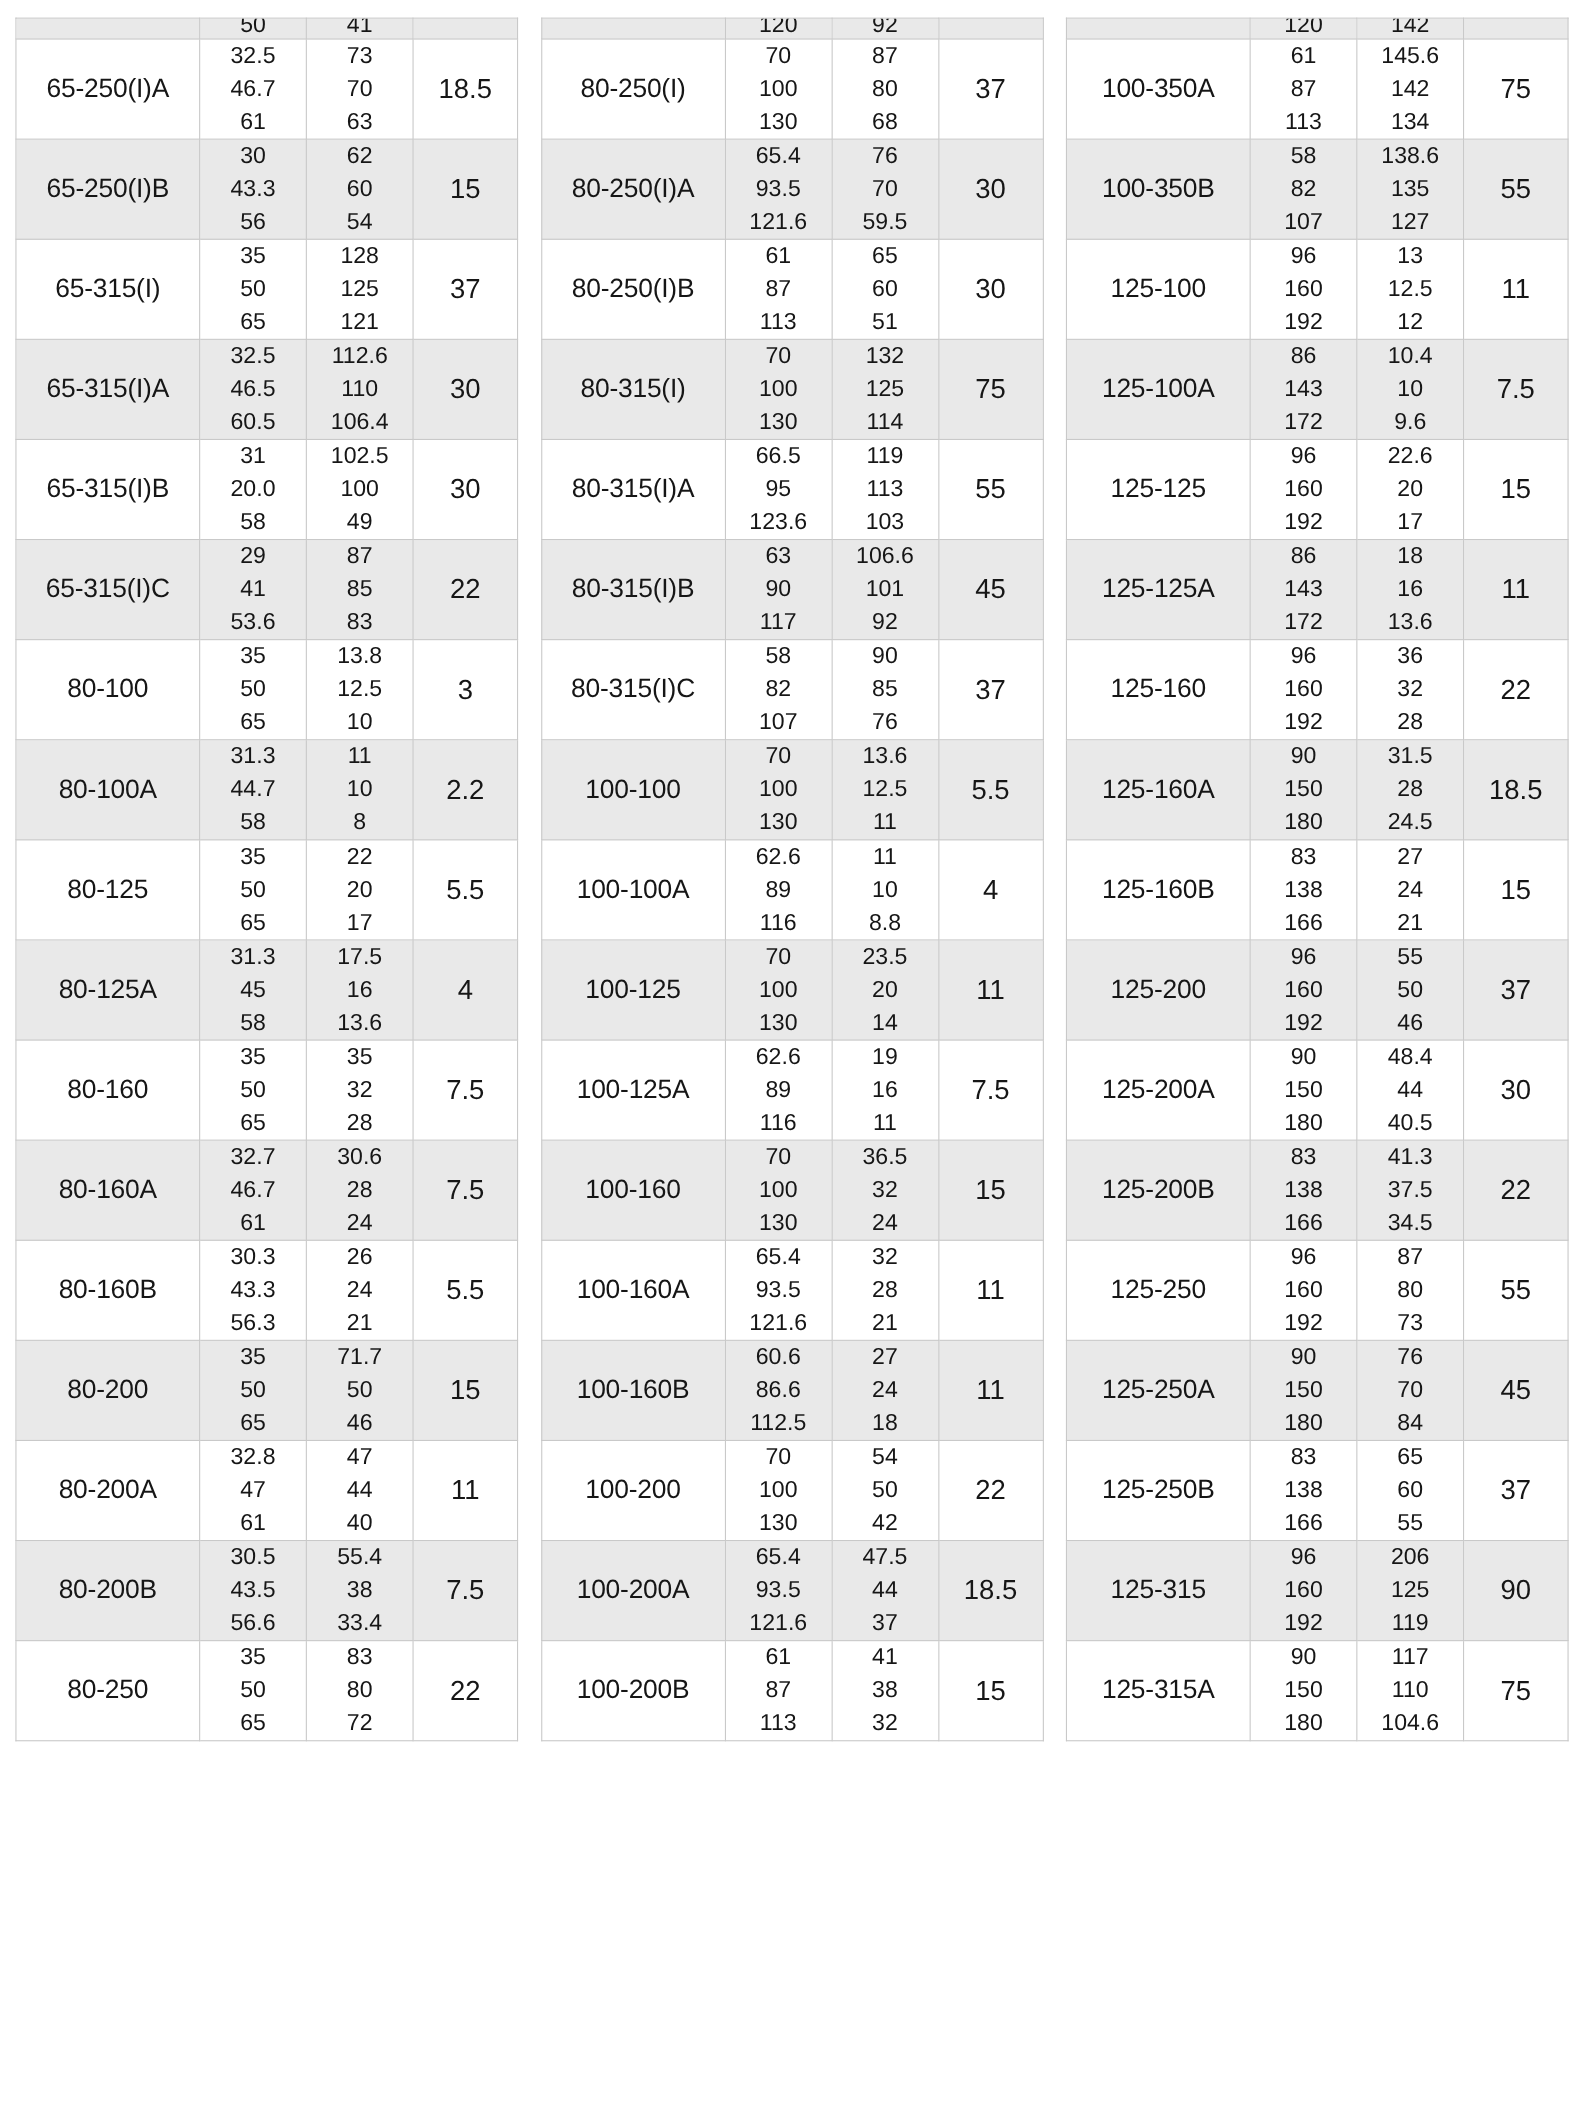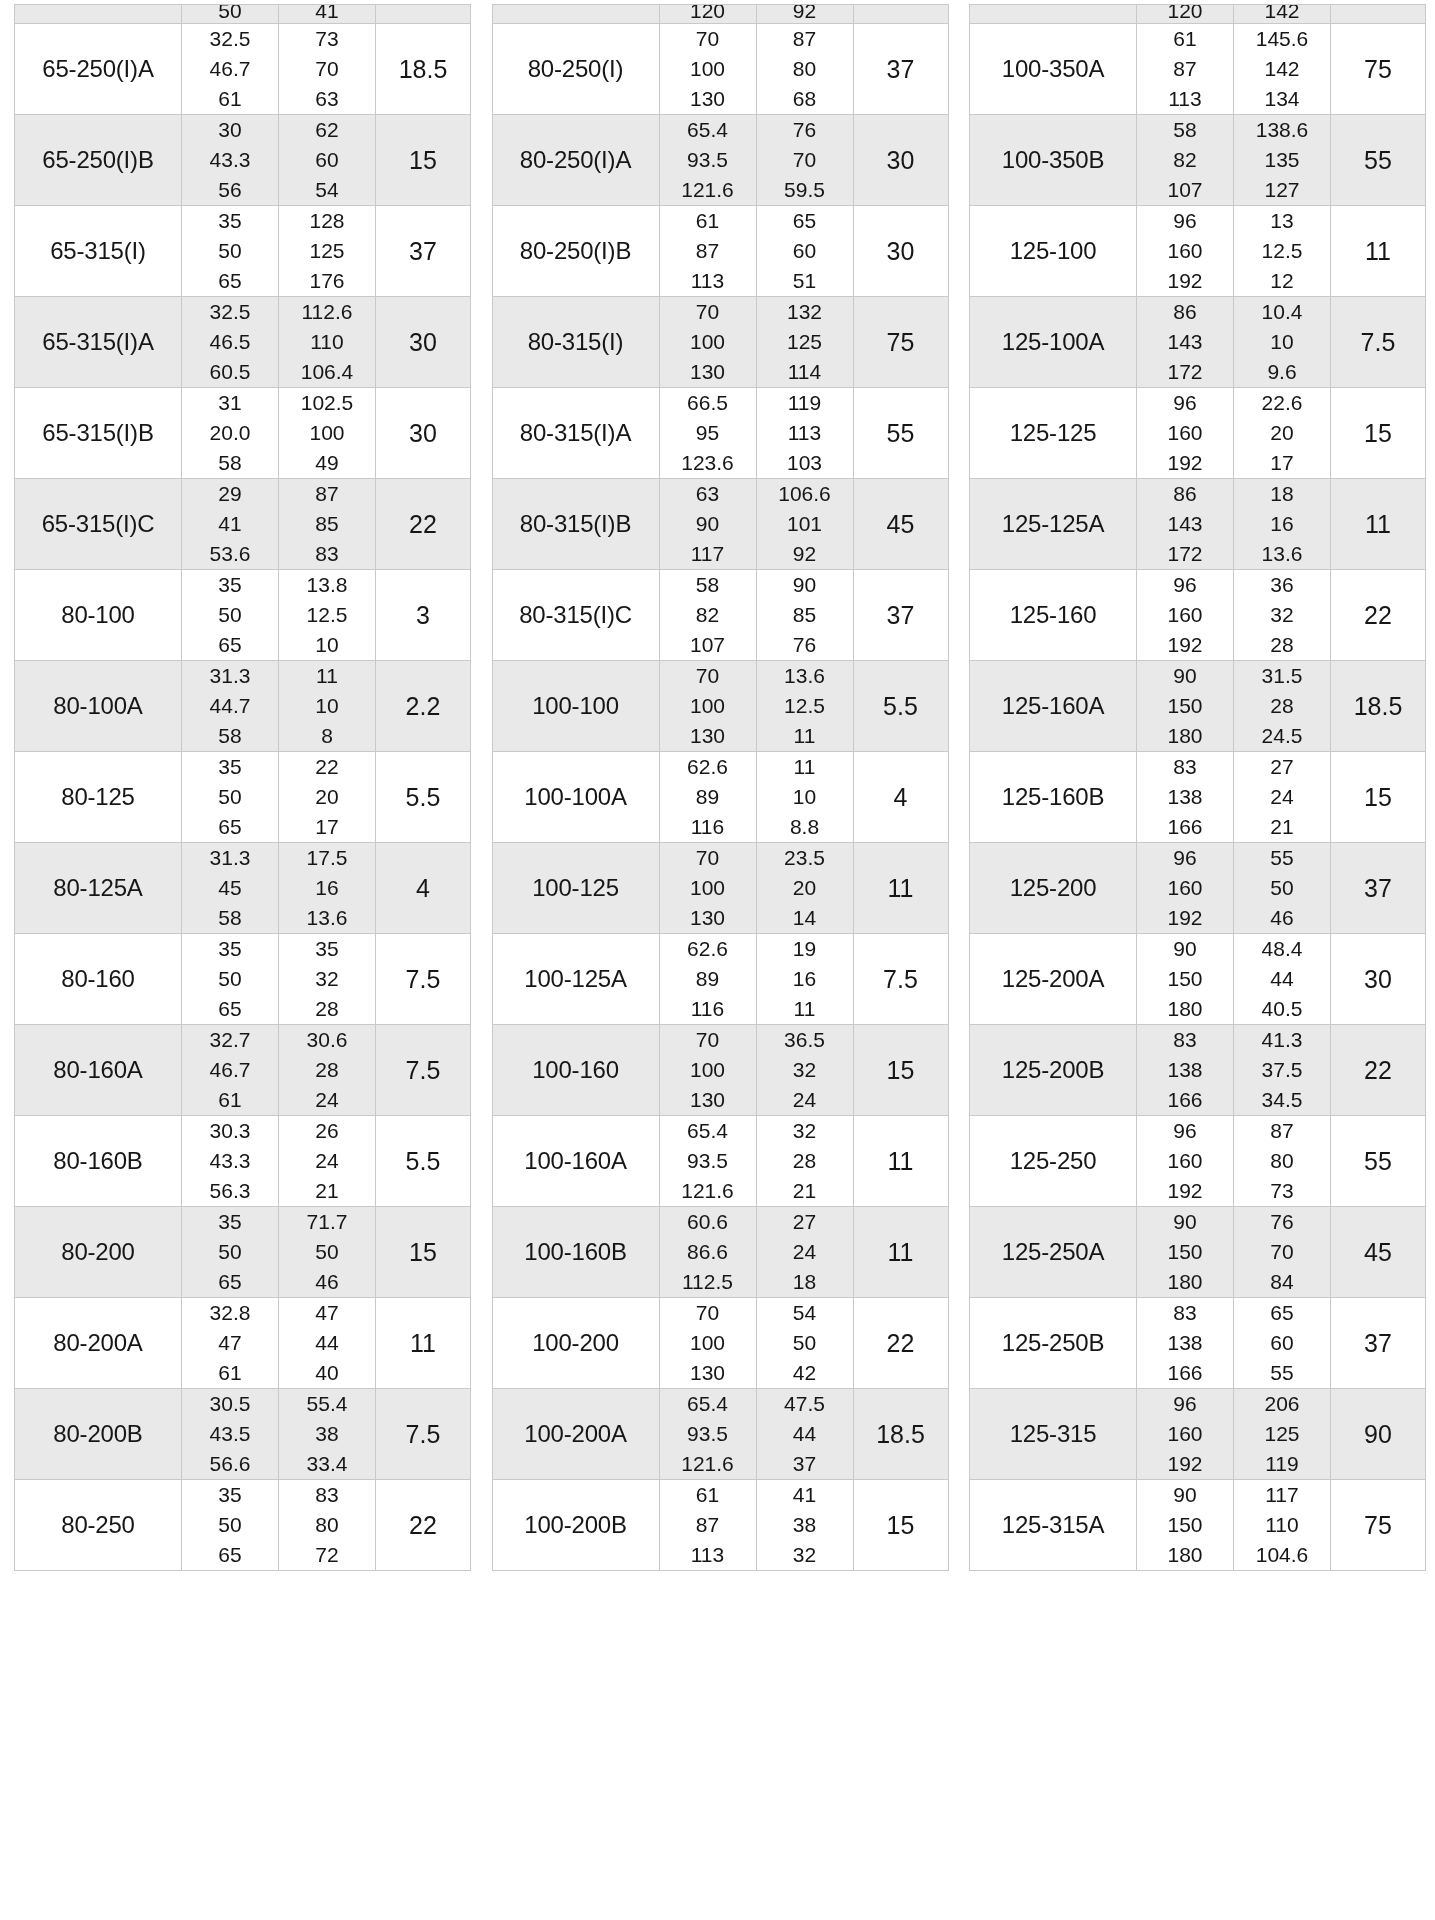--- a/index.html
+++ b/index.html
@@ -9,21 +9,21 @@
   }
   body {
     width: 1435px;
     font-family: "Liberation Sans", sans-serif;
     color: #1a1a1a;
   }
   .page {
     width: 1435px;
     min-height: 1920px;
     box-sizing: border-box;
-    padding: 4px 14px;
+    padding: 16px 14px;
     display: flex;
     flex-direction: row;
     justify-content: space-between;
     align-items: flex-start;
   }
   .col {
     width: 452px;
     flex: 0 0 452px;
   }
   table.spec {
@@ -144,21 +144,21 @@
               <span class="stack">
                 <span>35</span>
                 <span>50</span>
                 <span>65</span>
               </span>
             </td>
             <td class="nums">
               <span class="stack">
                 <span>128</span>
                 <span>125</span>
-                <span>176</span>
+                <span>121</span>
               </span>
             </td>
             <td class="pow">37</td>
           </tr>
           <tr class="odd">
             <td class="model">65-315(I)A</td>
             <td class="nums">
               <span class="stack">
                 <span>32.5</span>
                 <span>46.5</span>

